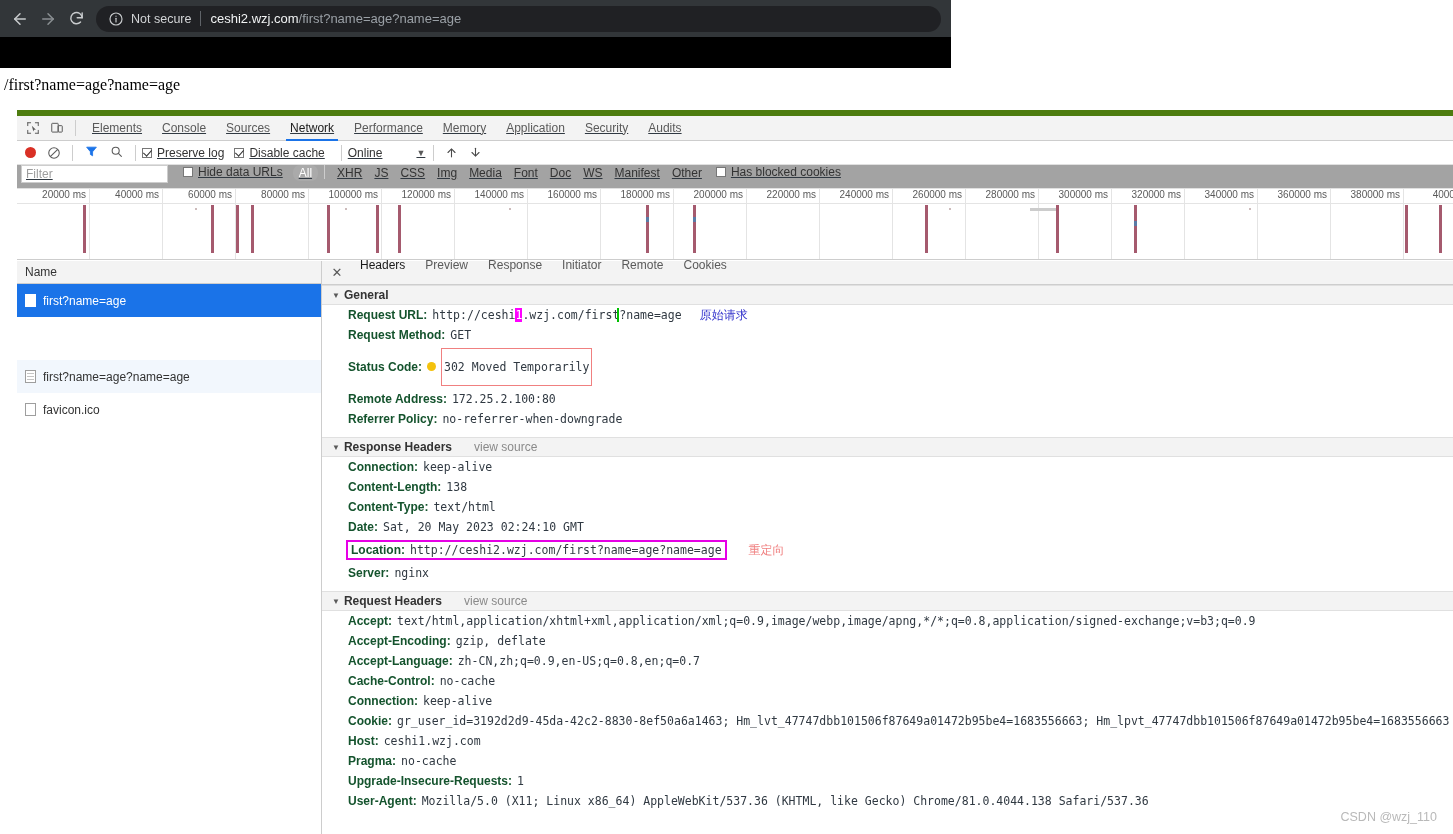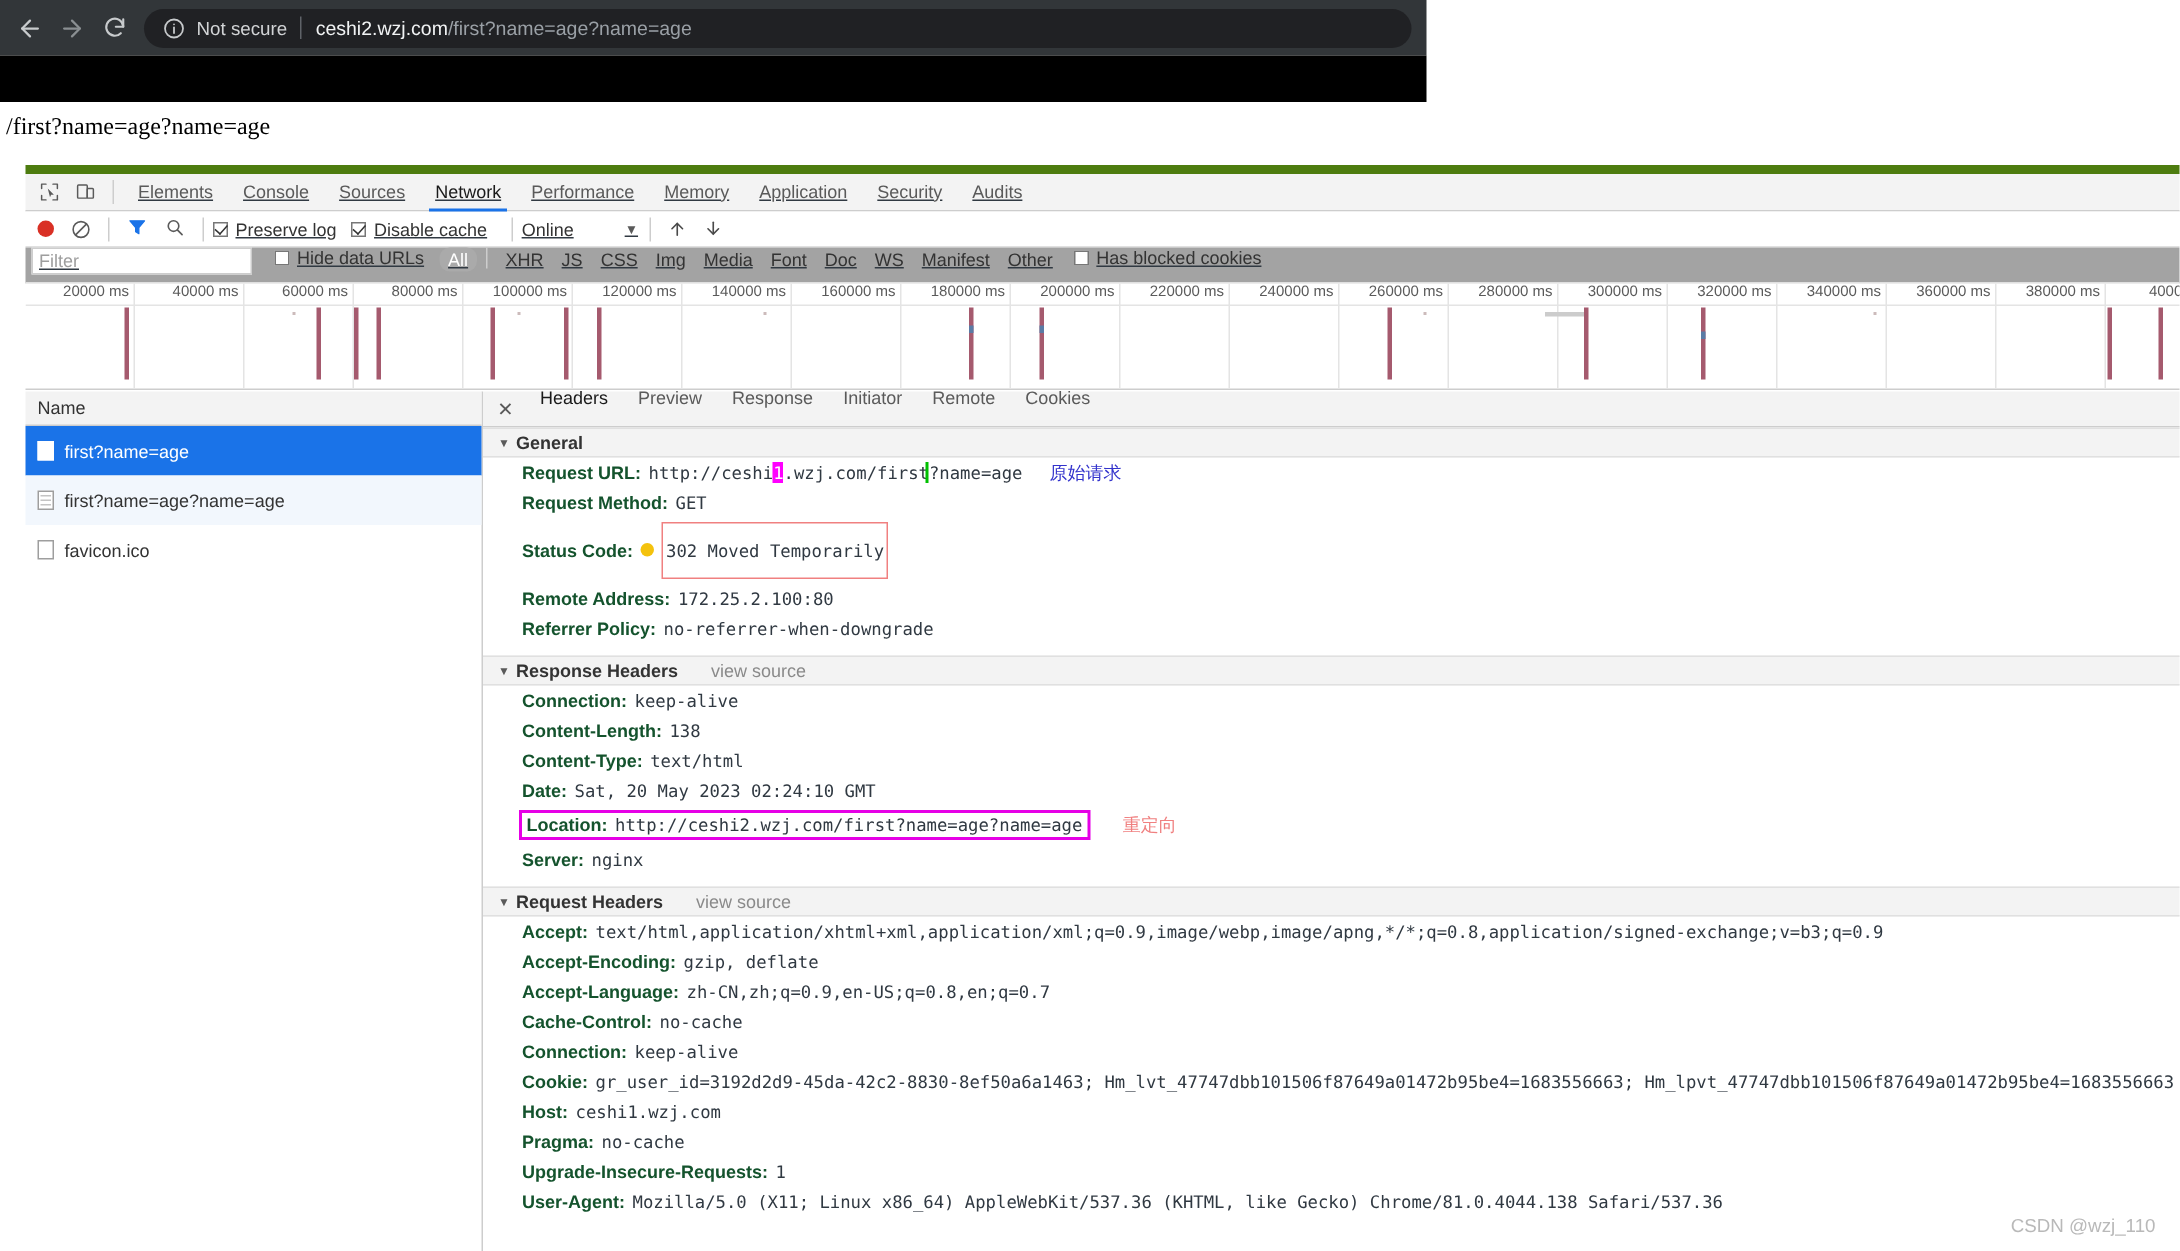--- a/index.html
+++ b/index.html
@@ -132,21 +132,21 @@
   #req-head{
     height:23px; line-height:23px; padding-left:8px;
     border-bottom:1px solid #cdcdcd; background:#f3f3f3;
     font-size:12px; color:#333;
   }
   .req-row{
     height:33px; display:flex; align-items:center; padding-left:8px;
     font-size:12px; color:#333; white-space:nowrap;
   }
   .req-row.sel{ background:#1a73e8; color:#fff; }
-  .req-row.alt{ background:#f2f7fd; }
+  .req-row.alt{ background:#f2f7fd;margin-top:43px; }
   .doc-ico{
     width:11px; height:13px; border:1px solid #9e9e9e; background:#fff;
     margin-right:7px; flex:none; position:relative;
   }
   .req-row.sel .doc-ico{ border-color:#fff; background:#fff; }
   .doc-ico.lines:before{
     content:""; position:absolute; left:1px; top:2px; right:1px; height:1px;
     background:#c4c4c4; box-shadow:0 3px 0 #c4c4c4, 0 6px 0 #c4c4c4;
   }
 

